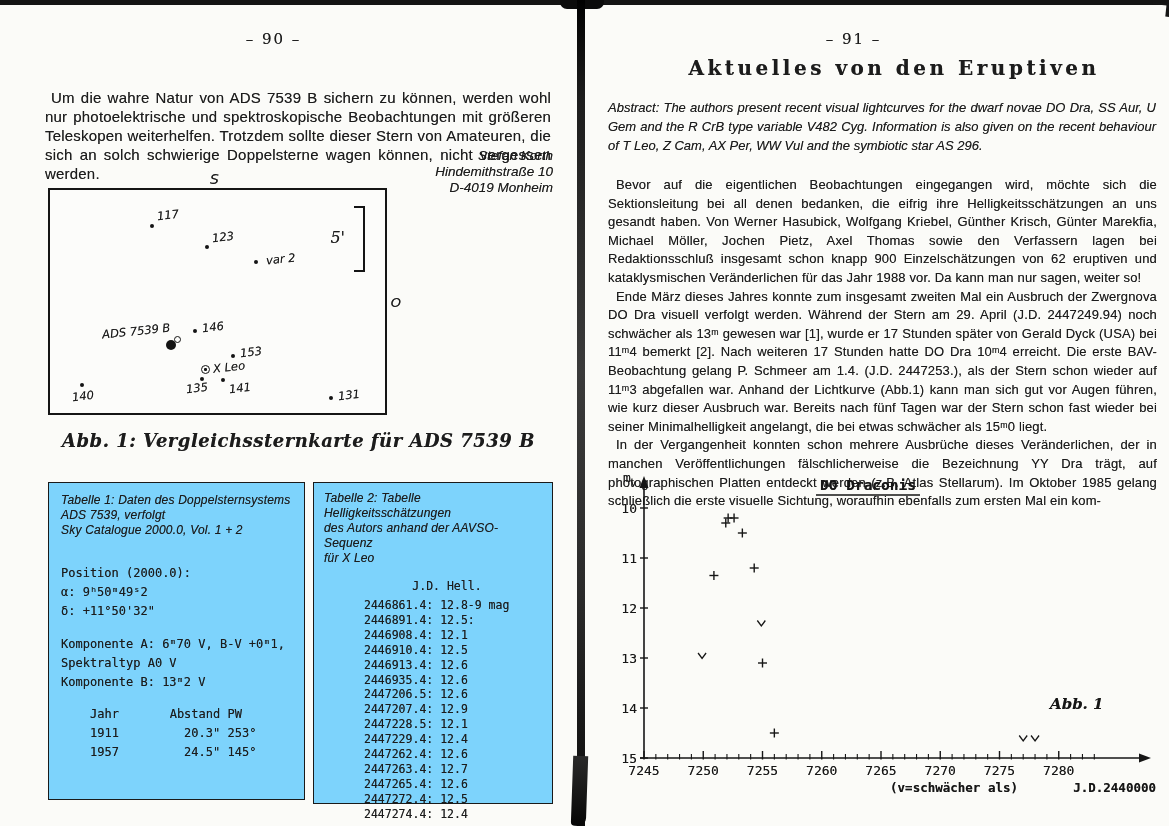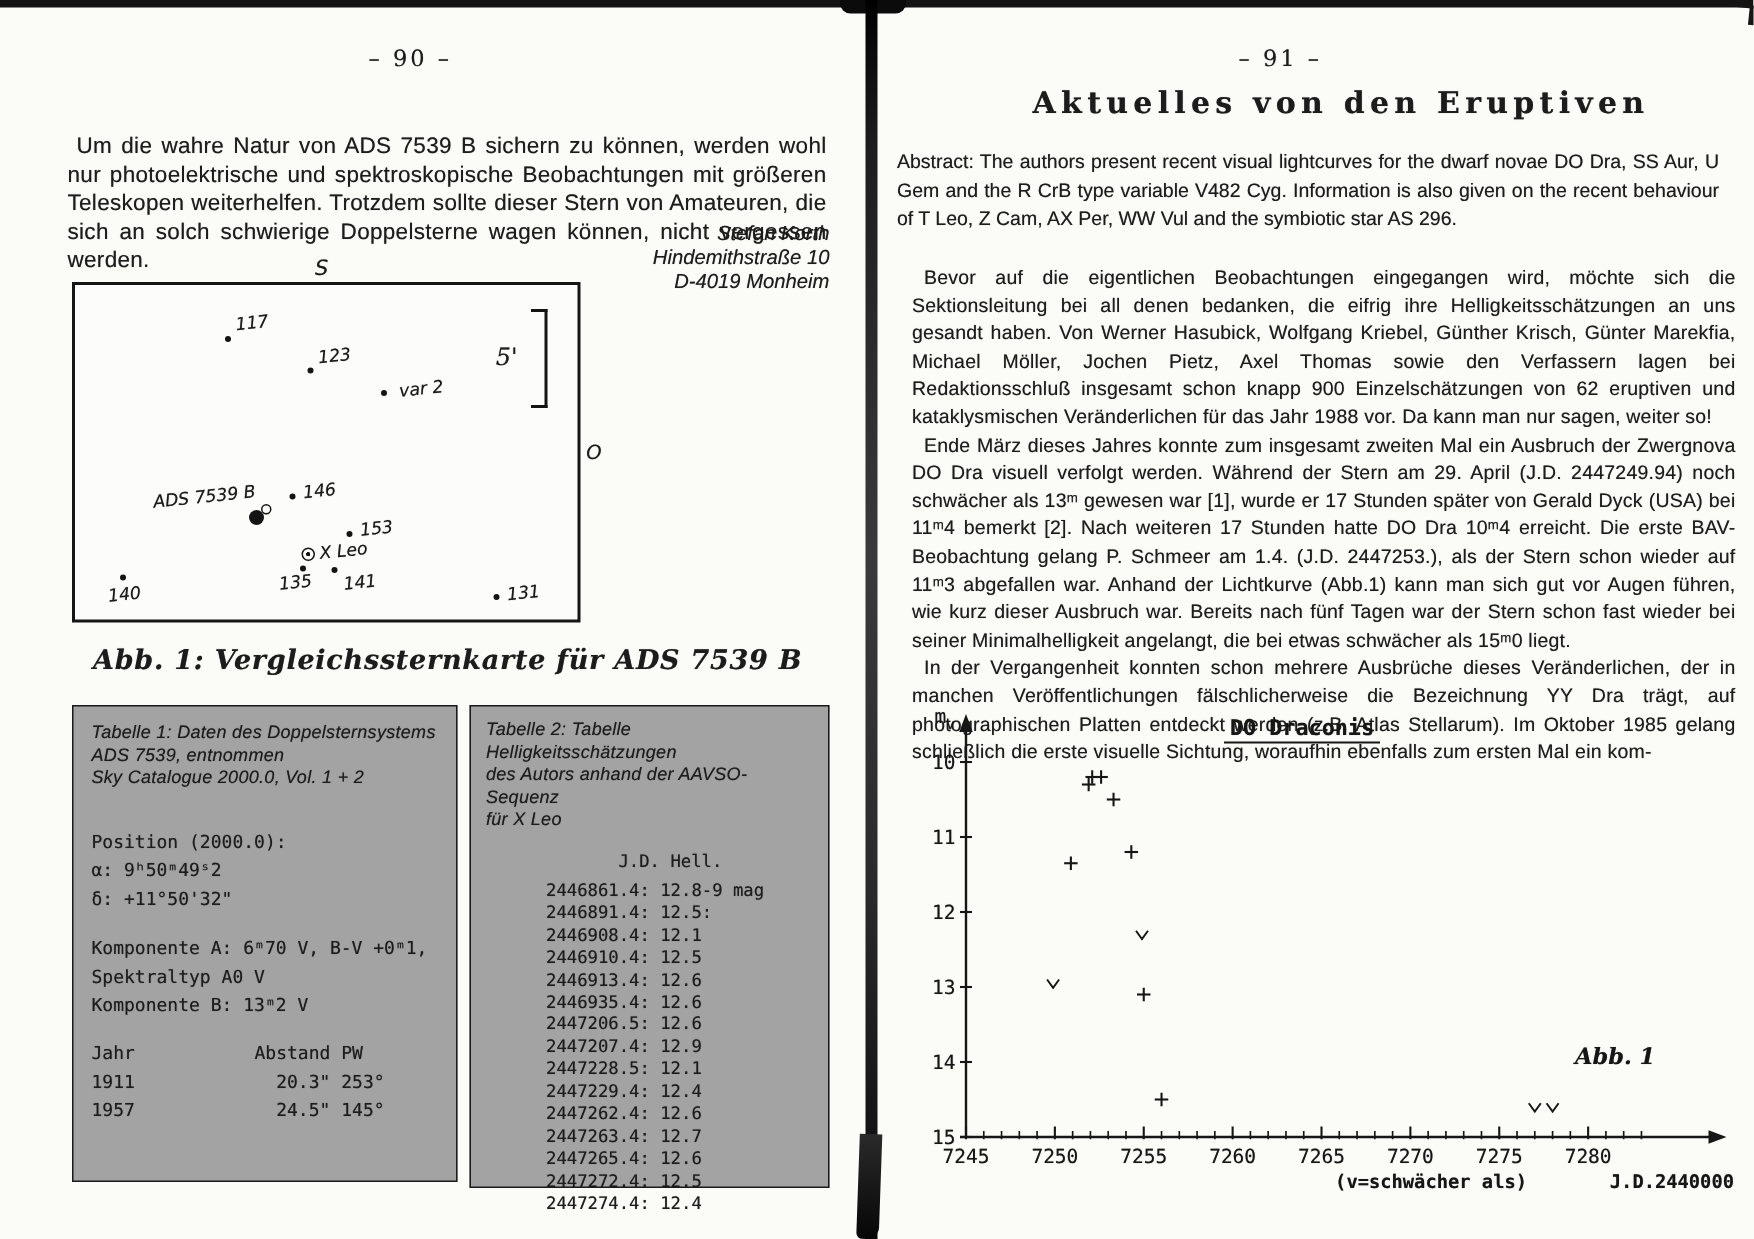--- a/index.html
+++ b/index.html
@@ -38,41 +38,41 @@
   .scale-label{position:absolute;right:40px;top:38px;font-style:italic;font-size:16px;font-family:"DejaVu Serif",serif;}
   .star-dot{position:absolute;width:4px;height:4px;background:#141414;border-radius:50%;}
   .star-dot.big{width:10px;height:10px;}
   .star-dot.circle{width:7px;height:7px;background:radial-gradient(circle,#141414 0 28%,transparent 30%);border:1.3px solid #141414;}
   .companion-ring{position:absolute;width:5px;height:5px;border:1.2px solid #141414;border-radius:50%;background:transparent;}
   .star-label{position:absolute;font-family:"DejaVu Sans",sans-serif;font-style:italic;font-size:11.5px;
     transform:rotate(-6deg);white-space:nowrap;color:#1a1a1a;}
   .fig-caption{position:absolute;left:62px;top:430px;font-family:"DejaVu Serif","Liberation Serif",serif;
     font-style:italic;font-weight:bold;font-size:18px;letter-spacing:.5px;}
   
-  .tbox{position:absolute;border:1.6px solid #1a1a1a;background:#a3a3a3;box-sizing:border-box;}
+  .tbox{position:absolute;border:1.6px solid #1a1a1a;background:#7dd3fc;box-sizing:border-box;margin-top:12px;}
   .t1{left:48px;top:470px;width:257px;height:318px;padding:10px 10px 0 12px;}
   .t2{left:313px;top:470px;width:240px;height:322px;padding:8px 8px 0 10px;}
   .tcap{font-style:italic;font-size:12px;line-height:15px;letter-spacing:.2px;}
   .mono-block{font-family:"DejaVu Sans Mono","Liberation Mono",monospace;font-size:12px;line-height:19px;}
   .t1 .pos{margin-top:26px;}
   .t1 .comp{margin-top:14px;}
   .t1 .orbit{margin-top:13px;}
   .orow span{display:inline-block;}
-  .orow span:nth-child(1){width:58px;}
+  .orow span:nth-child(1){width:58px;text-align:right;}
   .orow span:nth-child(2){width:94px;text-align:right;}
   .orow span:nth-child(3){width:58px;}
   .t2-head{margin-top:13px;margin-left:40px;font-family:"DejaVu Sans Mono","Liberation Mono",monospace;font-size:11.5px;}
   .t2-head span:first-child{display:inline-block;width:76px;text-align:right;}
   .t2-rows{margin-top:5px;margin-left:40px;font-family:"DejaVu Sans Mono","Liberation Mono",monospace;
     font-size:11.5px;line-height:14.9px;white-space:pre;}
   
   .title{position:absolute;left:30px;top:56px;width:548px;text-align:center;
     font-family:"DejaVu Serif","Liberation Serif",serif;font-size:20px;letter-spacing:3.5px;font-weight:bold;}
-  .abstract{position:absolute;left:8px;top:98px;width:548px;margin:0;
-    font-size:13px;line-height:19px;text-align:justify;}
+  .abstract{position:absolute;left:18px;top:98px;width:548px;margin:0;
+    font-style:italic;font-size:13px;line-height:19px;text-align:justify;}
   .bodycol{position:absolute;left:18px;top:176px;width:549px;}
   .bodycol p{margin:0;font-size:13px;line-height:18.6px;text-align:justify;text-indent:8px;letter-spacing:.15px;}
   
   #lightcurve{position:absolute;left:28px;top:466px;}
   .svgtxt{font-family:"DejaVu Sans Mono","Liberation Mono",monospace;}
 </style>
 </head>
 <body>
 
 <div class="top-edge"></div>
@@ -119,21 +119,21 @@
       <span class="star-dot dot" style="left: 30px; top: 193px;"></span>
       <span class="star-label" style="left: 22px; top: 199px;">140</span>
       <span class="star-dot dot" style="left: 279px; top: 206px;"></span>
       <span class="star-label" style="left: 288px; top: 198px;">131</span>
     </div>
   <div class="fig-caption">Abb. 1: Vergleichssternkarte für ADS 7539 B</div>
 
   <div class="tbox t1">
     <div class="tcap">
       <div>Tabelle 1: Daten des Doppelsternsystems</div>
-      <div>ADS 7539, entnommen</div>
+      <div>ADS 7539, verfolgt</div>
       <div>Sky Catalogue 2000.0, Vol. 1 + 2</div>
     </div>
     <div class="mono-block pos">
       <div>Position (2000.0):</div>
       <div>α: 9ʰ50ᵐ49ˢ2</div>
       <div>δ: +11°50'32"</div>
     </div>
     <div class="mono-block comp">
       <div>Komponente A: 6ᵐ70 V, B-V +0ᵐ1,</div>
       <div>Spektraltyp A0 V</div>

